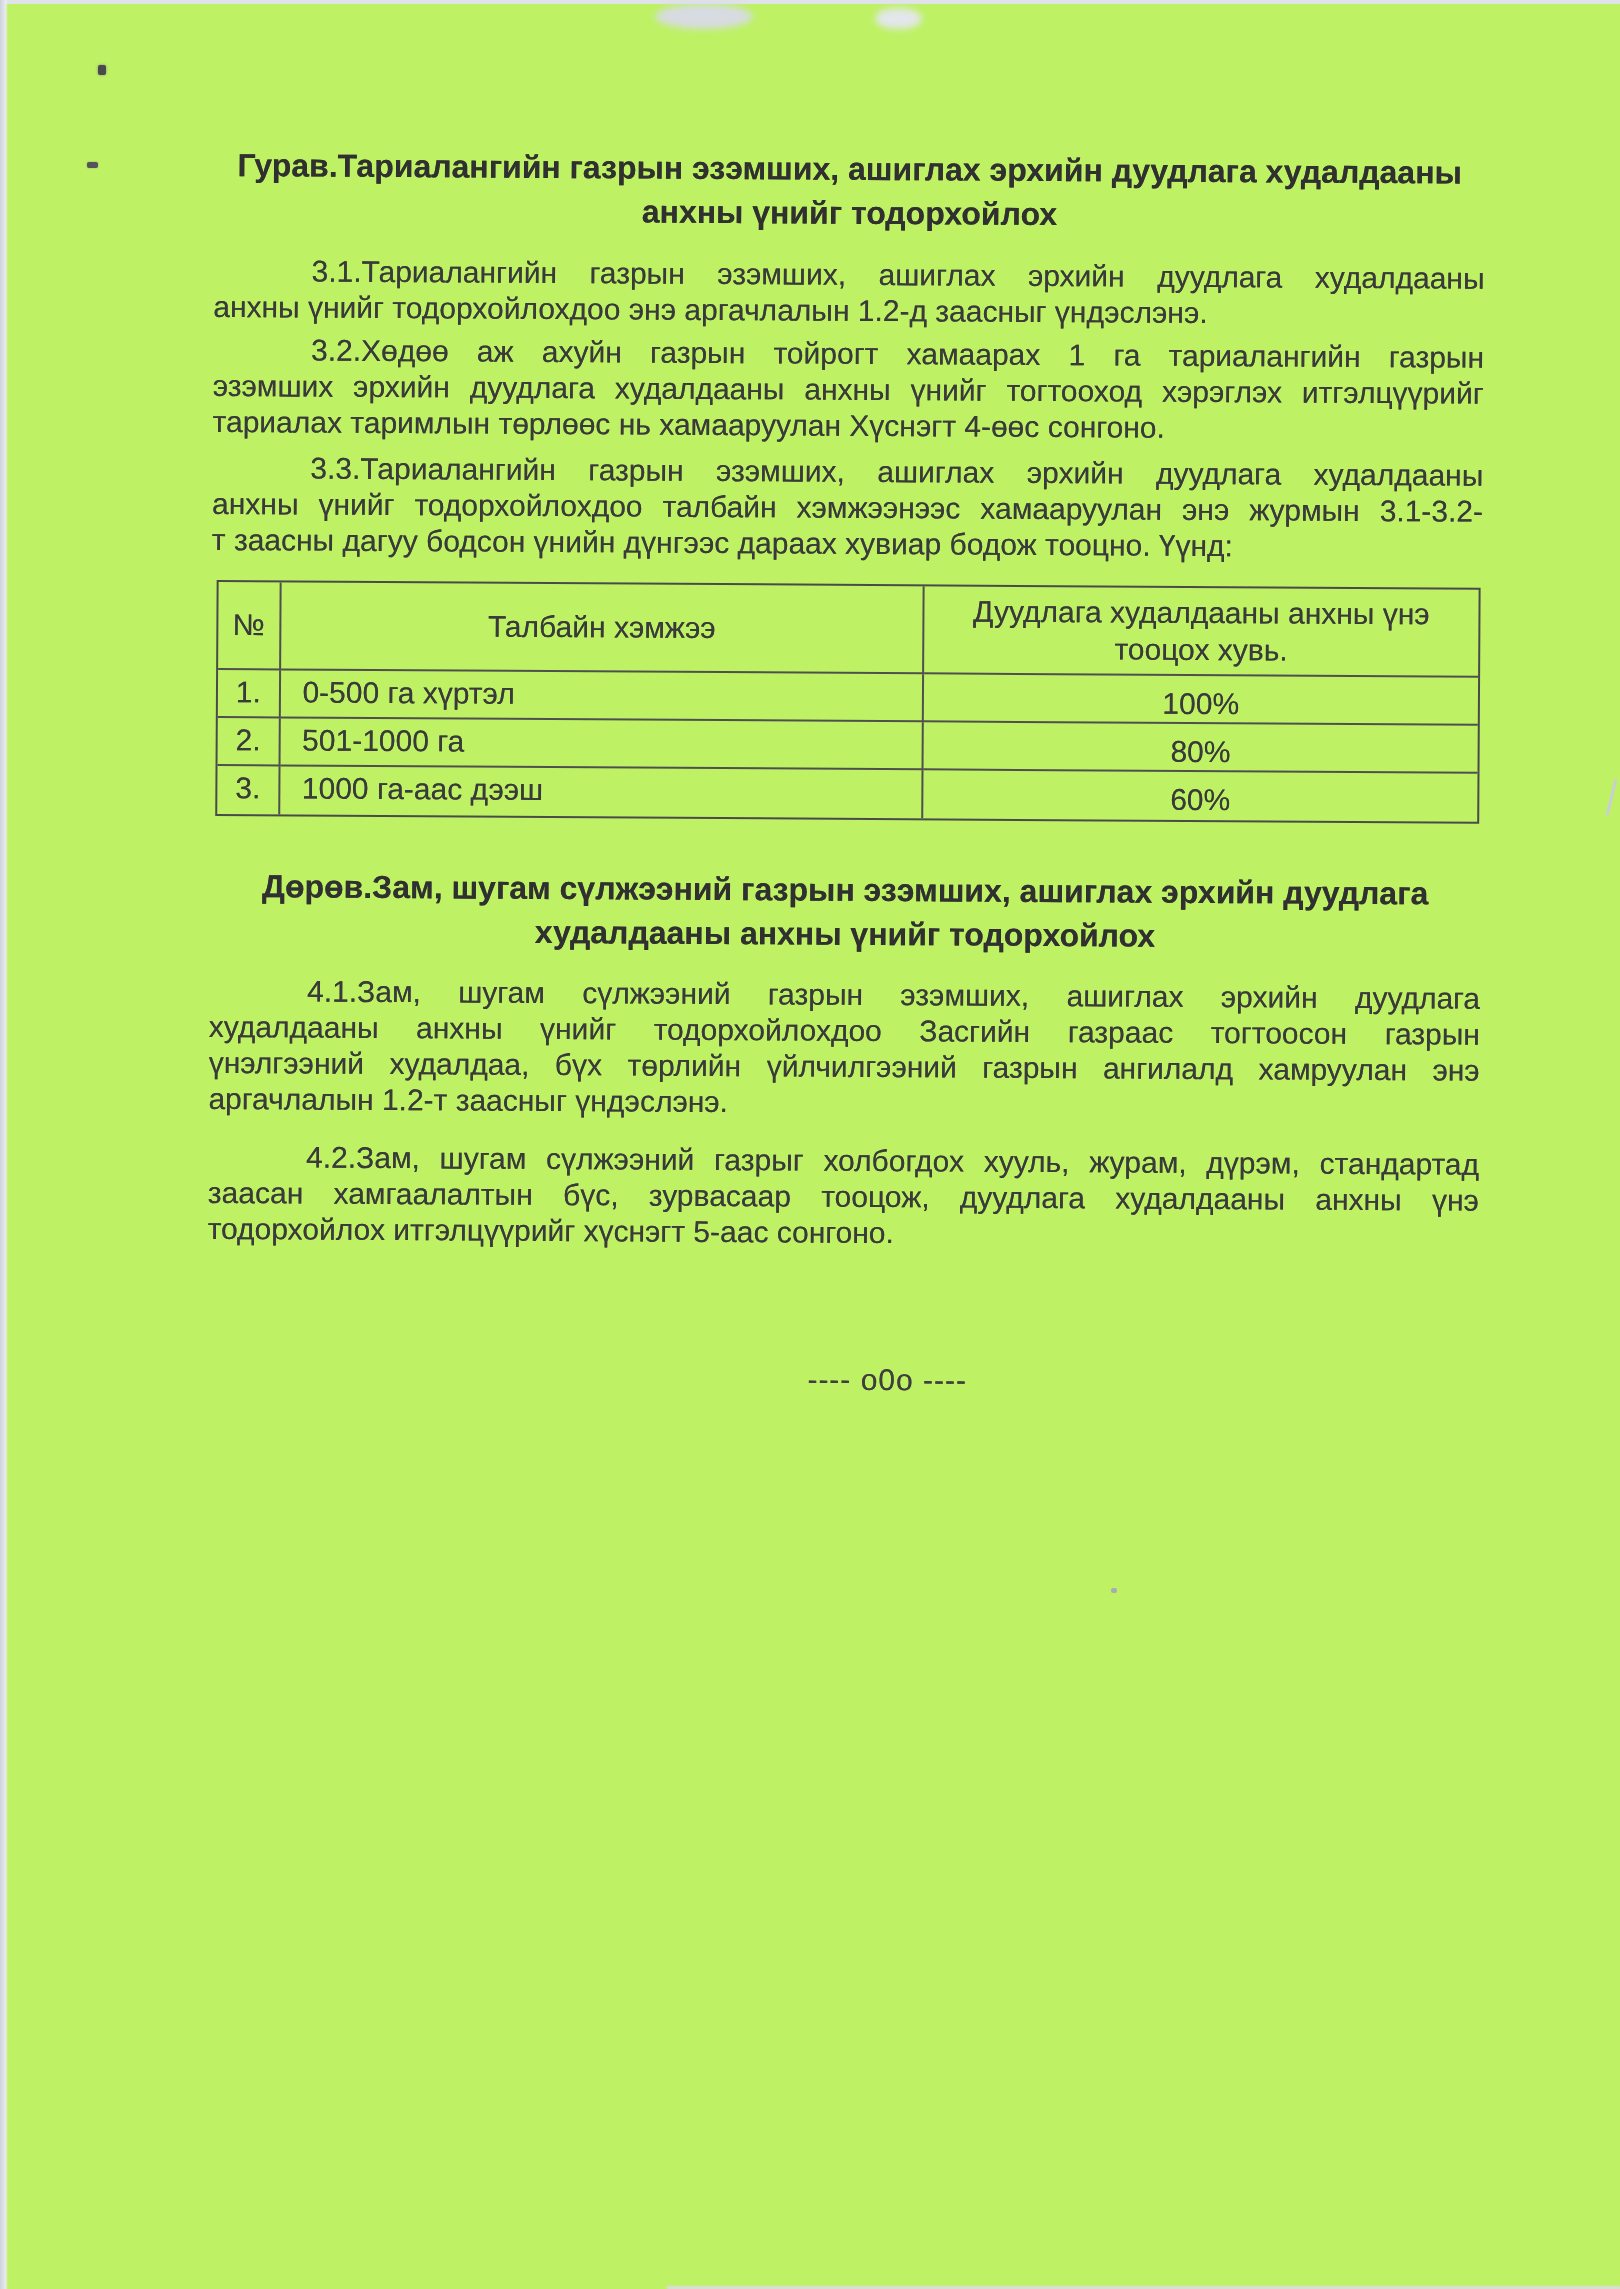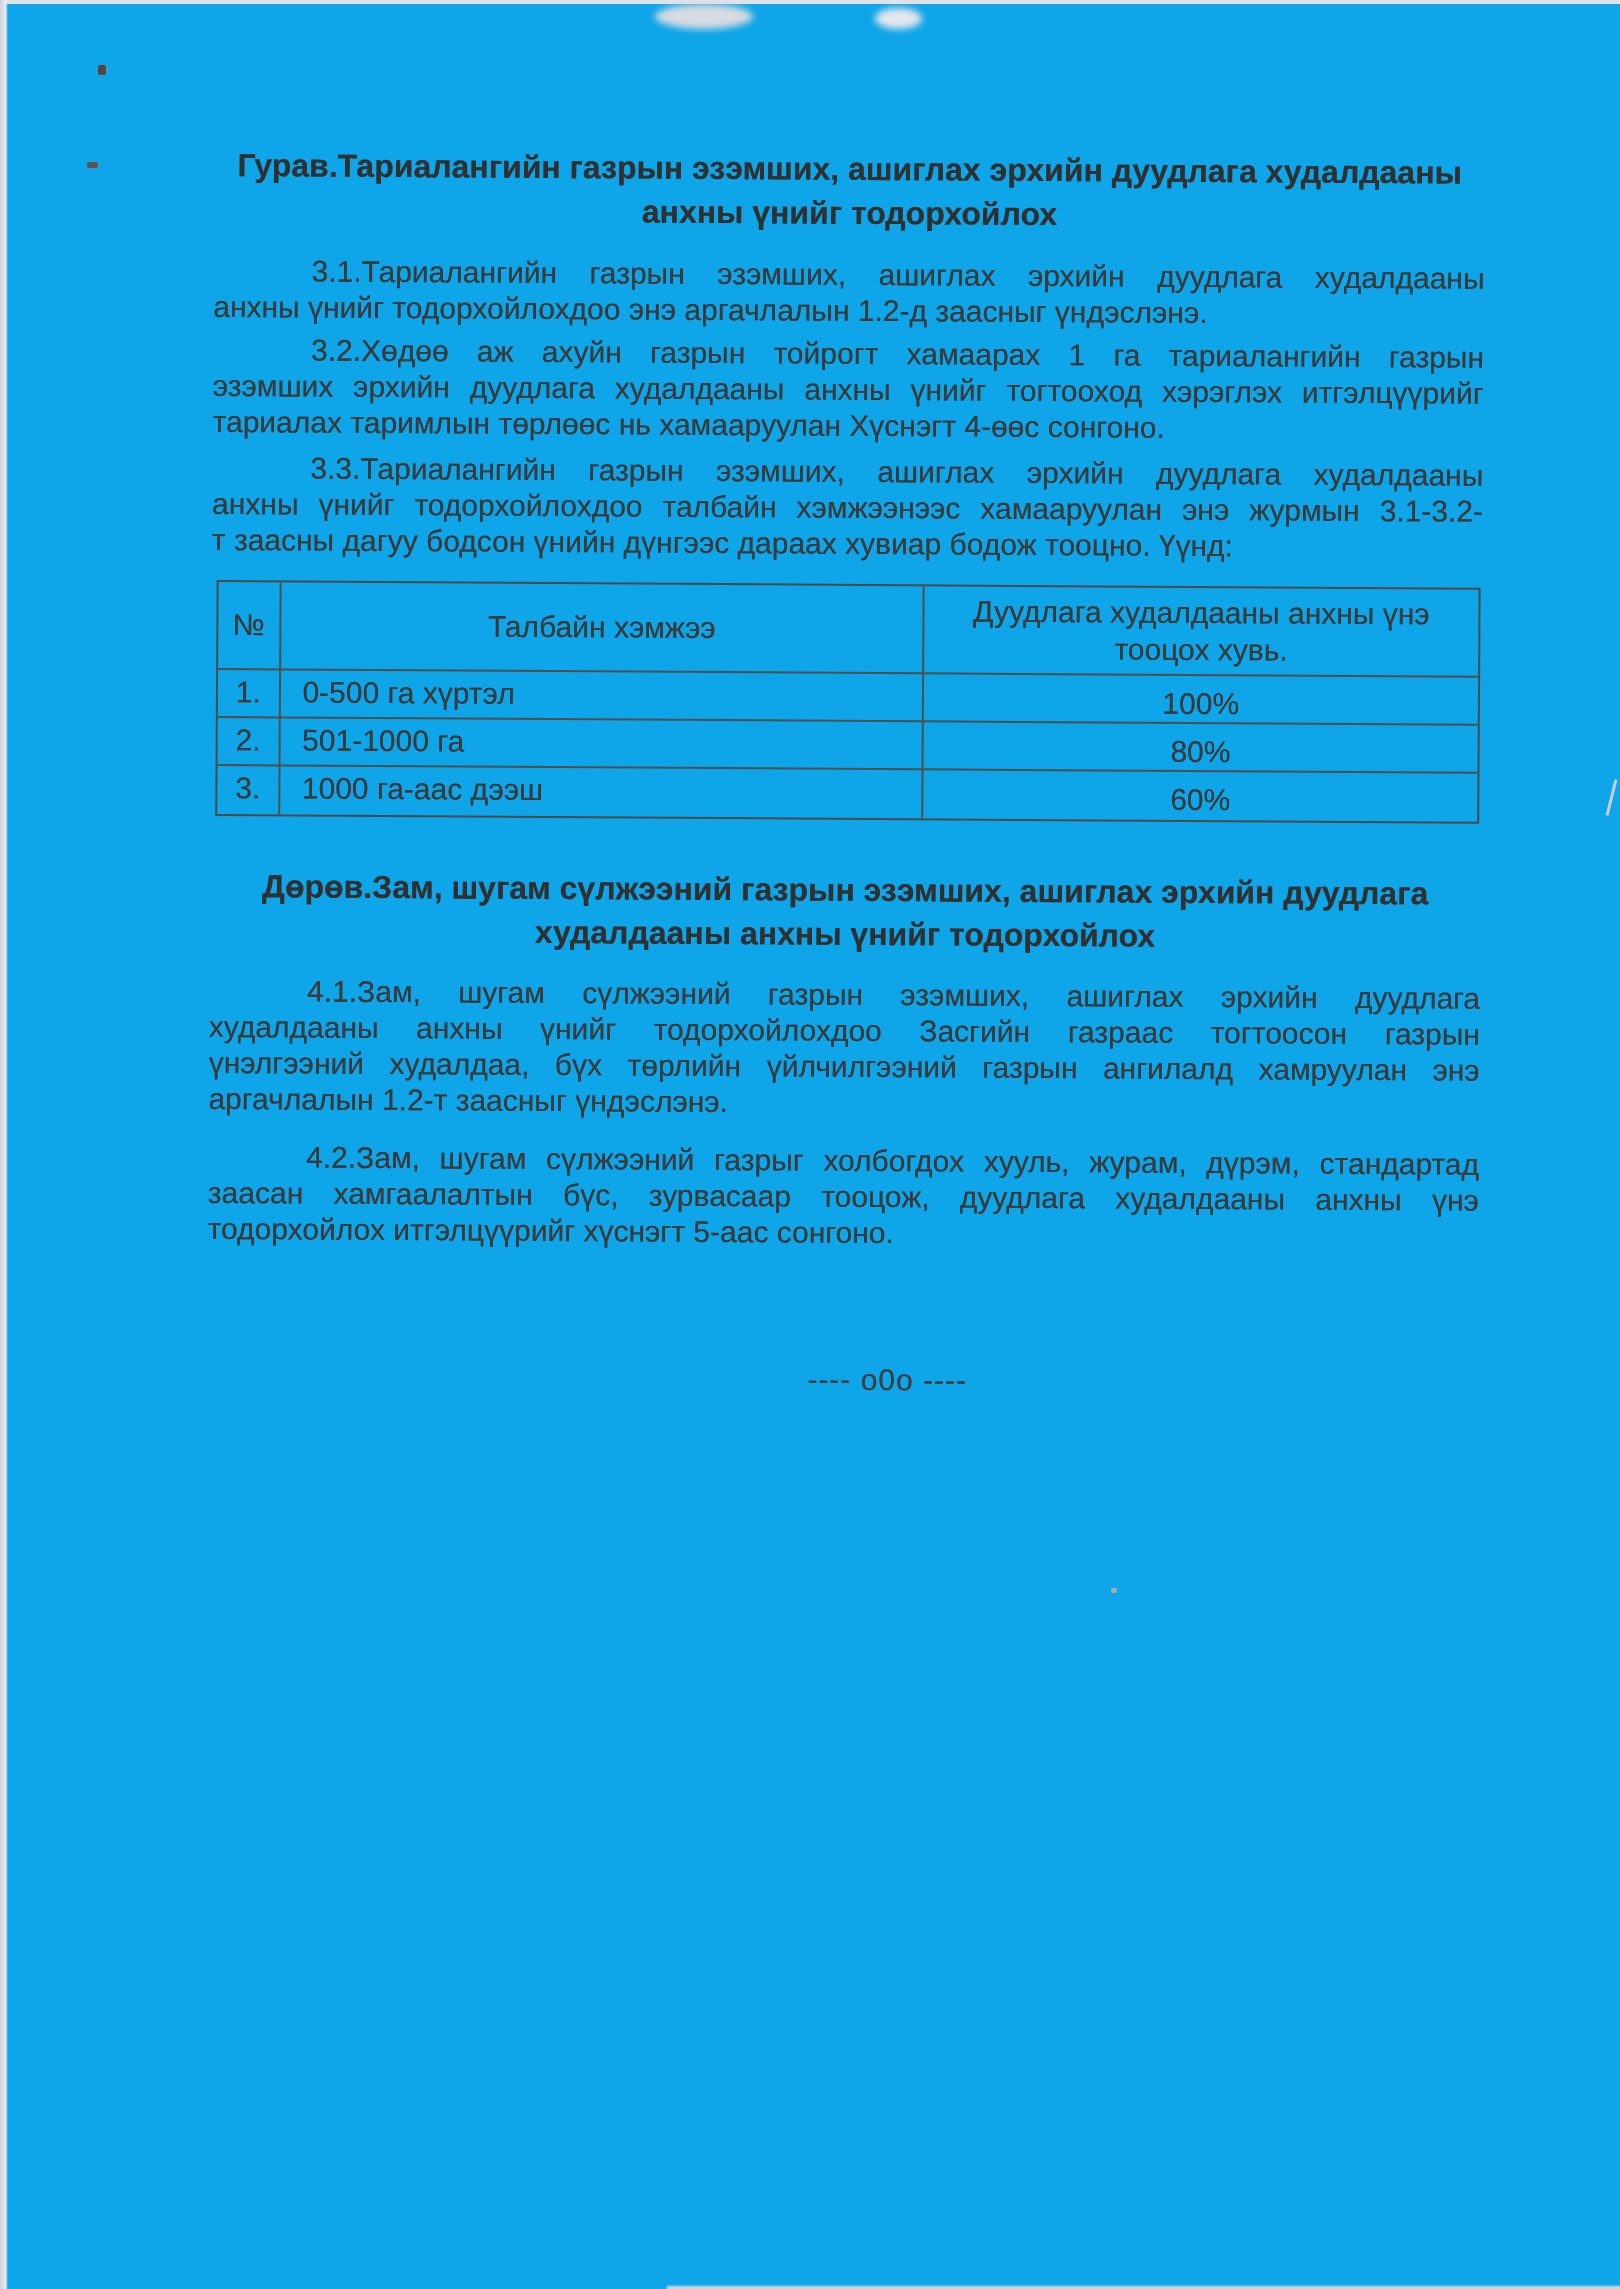--- a/index.html
+++ b/index.html
@@ -1,19 +1,19 @@
 <!DOCTYPE html>
 <html><head>
 <meta charset="utf-8">
 <style>
   html,body{margin:0;padding:0;background:#e9eaec;}
   .page{
     position:relative;
     width:1620px;height:2290px;
-    background:#0ea5e9;
+    background:#bef264;
     overflow:hidden;
     font-family:"Liberation Sans",sans-serif;
     color:#3a3a3a;
   }
   
   .edge-top{position:absolute;left:0;top:0;width:1620px;height:3.9px;background:#dfe2e8;}
   .edge-left{position:absolute;left:0;top:0;width:7.8px;height:2290px;
     background:linear-gradient(to right,#cdd2da,#e8ebef 70%,rgba(255,255,255,0));}
   .edge-bottom{position:absolute;left:667px;bottom:0;width:954px;height:3.9px;
     background:#d9dce1;filter:blur(1px);}

